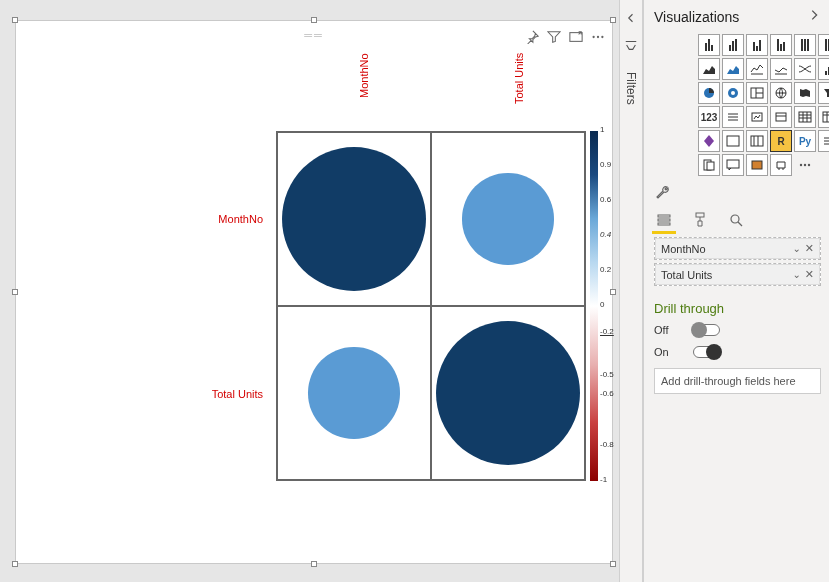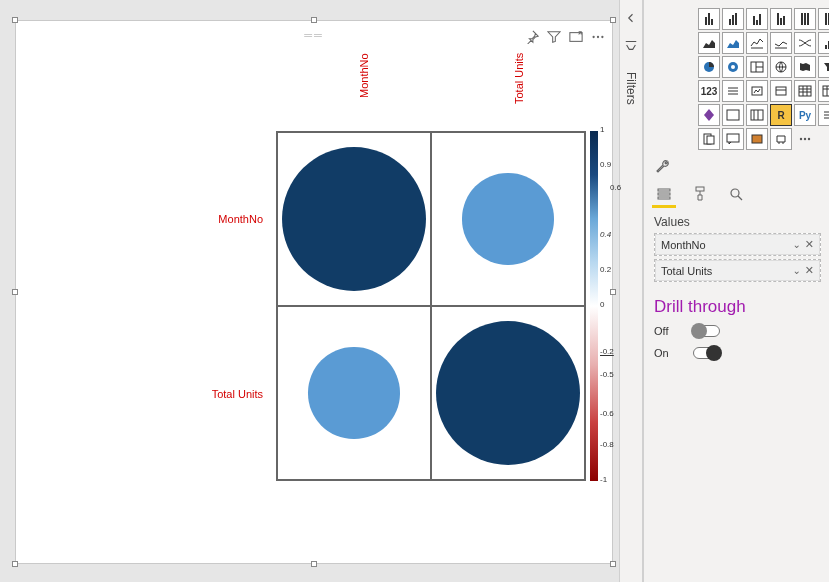--- a/index.html
+++ b/index.html
@@ -61,21 +61,21 @@
   .tabs-row { display:flex; gap:16px; margin:2px 0 6px 0; border-bottom:1px solid transparent;}
   .tab { width:20px; height:20px; display:flex; align-items:center; justify-content:center; color:#666; position:relative;}
   .tab.active::after{content:"";position:absolute;left:-2px;right:-2px;bottom:-4px;height:3px;background:#f2c811;}
 
   .section-label { font-size:12px; color:#444; margin:4px 0;}
   .well { border:1px dashed #bbb; background:#fff; padding:0; margin-bottom:3px;}
   .field-row{display:flex;align-items:center;justify-content:space-between;background:#f0f0f0;border:1px solid #ddd;padding:3px 5px;font-size:11px;color:#333;width:100%;}
   .field-row .acts{display:flex;align-items:center;gap:4px;color:#666;}
   .chev-down{font-size:10px}
 
-  .drill-title{font-size:17px;color:#a21caf;margin:12px 0 8px 0;}
+  .drill-title{font-size:13px;color:#4d7c0f;margin:12px 0 8px 0;}
   .drill-label{font-size:11px;color:#444;margin-bottom:4px;}
   .toggle-row{display:flex;align-items:center;gap:24px;font-size:11px;color:#333;margin-bottom:10px;}
   .toggle{position:relative;width:28px;height:12px;border:1px solid #777;border-radius:8px;background:#fff;}
   .toggle .knob{position:absolute;top:-3px;width:16px;height:16px;border-radius:50%;background:#555;}
   .toggle.off .knob{left:-2px;background:#888}
   .toggle.on .knob{right:-2px;background:#333}
   .placeholder-well{border:1px solid #ccc;background:#fff;padding:6px;font-size:11px;color:#555;text-align:left;}
 </style>
 </head>
 <body>
@@ -140,45 +140,51 @@
               <div class="circle" style="width: 91.2px; height: 91.2px; background: rgb(90, 155, 212);"></div>
             </div>
           <div class="cell">
               <div class="circle" style="width: 144.4px; height: 144.4px; background: rgb(17, 60, 102);"></div>
             </div>
         </div>
         <div class="colorbar"></div>
         <div class="cb-ticks">
             <span class="cb-tick" style="top: -4px;">1</span>
             <span class="cb-tick" style="top: 31px;">0.9</span>
-            <span class="cb-tick" style="top: 54px; margin-left: 10px;">0.6</span>
+            <span class="cb-tick" style="top: 66px;">0.6</span>
             <span class="cb-tick" style="top: 101px; font-style: italic;">0.4</span>
             <span class="cb-tick" style="top: 136px;">0.2</span>
             <span class="cb-tick" style="top: 171px;">0</span>
-            <span class="cb-tick" style="top: 218px; text-decoration: underline;">-0.2</span>
+            <span class="cb-tick" style="top: 198px; text-decoration: underline;">-0.2</span>
             <span class="cb-tick" style="top: 241px;">-0.5</span>
-            <span class="cb-tick" style="top: 280px;">-0.6</span>
+            <span class="cb-tick" style="top: 260px;">-0.6</span>
             <span class="cb-tick" style="top: 311px;">-0.8</span>
             <span class="cb-tick" style="top: 346px;">-1</span>
           </div>
       </div>
     </div>
   </div>
 
   <div class="filters-rail">
     <span class="rail-chevron"><svg width="12" height="12" viewBox="0 0 16 16" fill="none" stroke="currentColor" stroke-width="1.5">
           <path d="M10 3l-5 5 5 5"></path>
         </svg></span>
     <span class="rail-icon"><svg viewBox="0 0 16 16" fill="none" stroke="currentColor" stroke-width="1.2">
           <path d="M2 4h12M3 8l3 5h4l3-5"></path>
         </svg></span>
     <span class="rail-label">Filters</span>
   </div>
 
   <div class="viz-panel">
+    <div class="viz-head">
+      <span class="viz-title">Visualizations</span>
+      <span class="viz-chev"><svg viewBox="0 0 16 16" fill="none" stroke="currentColor" stroke-width="1.5">
+            <path d="M6 3l5 5-5 5"></path>
+          </svg></span>
+    </div>
 
     <div class="viz-gallery">
 
       <div class="viz-item">
           <div class="mini-bars">
             <i style="height:8px"></i>
             <i style="height:12px"></i>
             <i style="height:6px"></i>
           </div>
         </div>
@@ -424,21 +430,20 @@
           </svg>
         </span>
       <span class="tab">
           <svg width="16" height="16" viewBox="0 0 16 16" fill="none" stroke="#666" stroke-width="1.2">
             <circle cx="7" cy="7" r="4"></circle>
             <path d="M10 10l4 4"></path>
           </svg>
         </span>
     </div>
 
-    <div class="section-label">Values</div>
     <div class="well">
       <div class="field-row">
         <span>MonthNo</span>
         <span class="acts">
             <span class="chev-down">⌄</span>
             <span>✕</span>
           </span>
       </div>
     </div>
     <div class="well">
@@ -457,14 +462,15 @@
       <div class="toggle off">
           <div class="knob"></div>
         </div>
     </div>
     <div class="toggle-row">
       <span>On</span>
       <div class="toggle on">
           <div class="knob"></div>
         </div>
     </div>
+    <div class="placeholder-well">Add drill-through fields here</div>
   </div>
 </div>
 
 </body></html>

